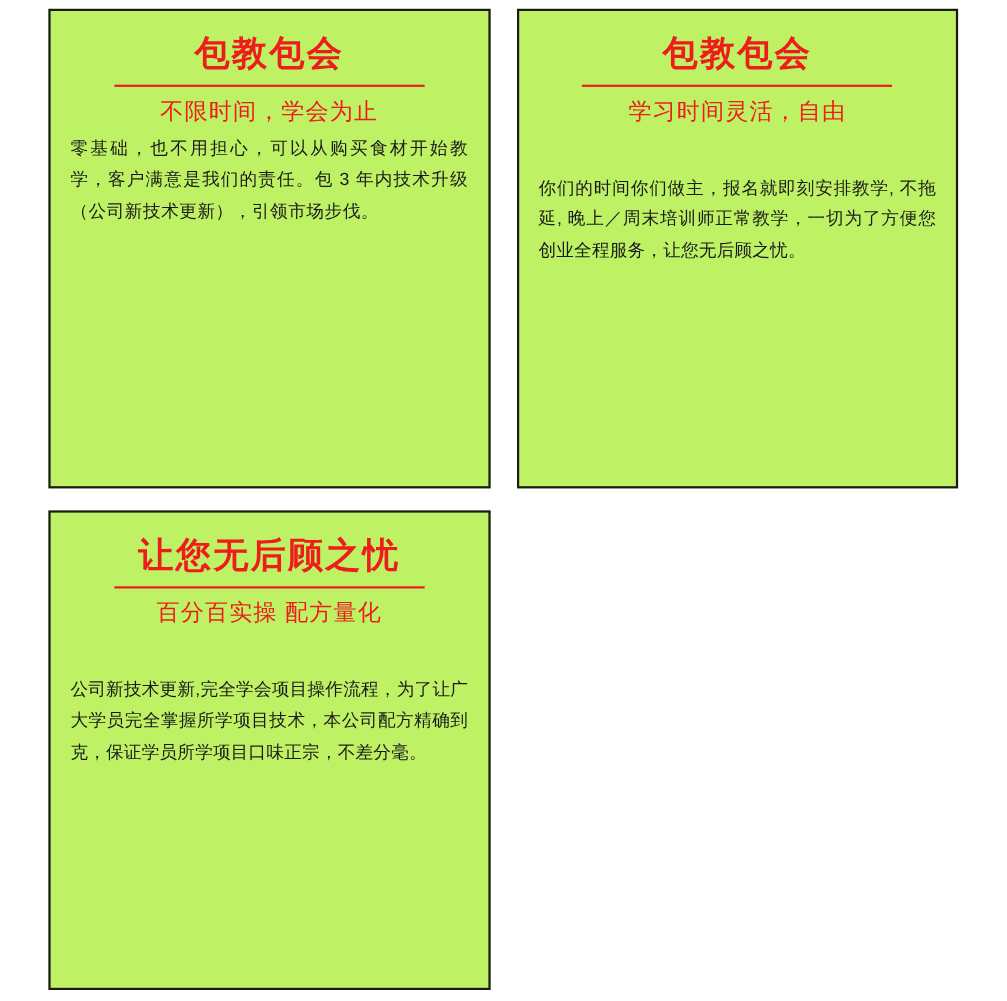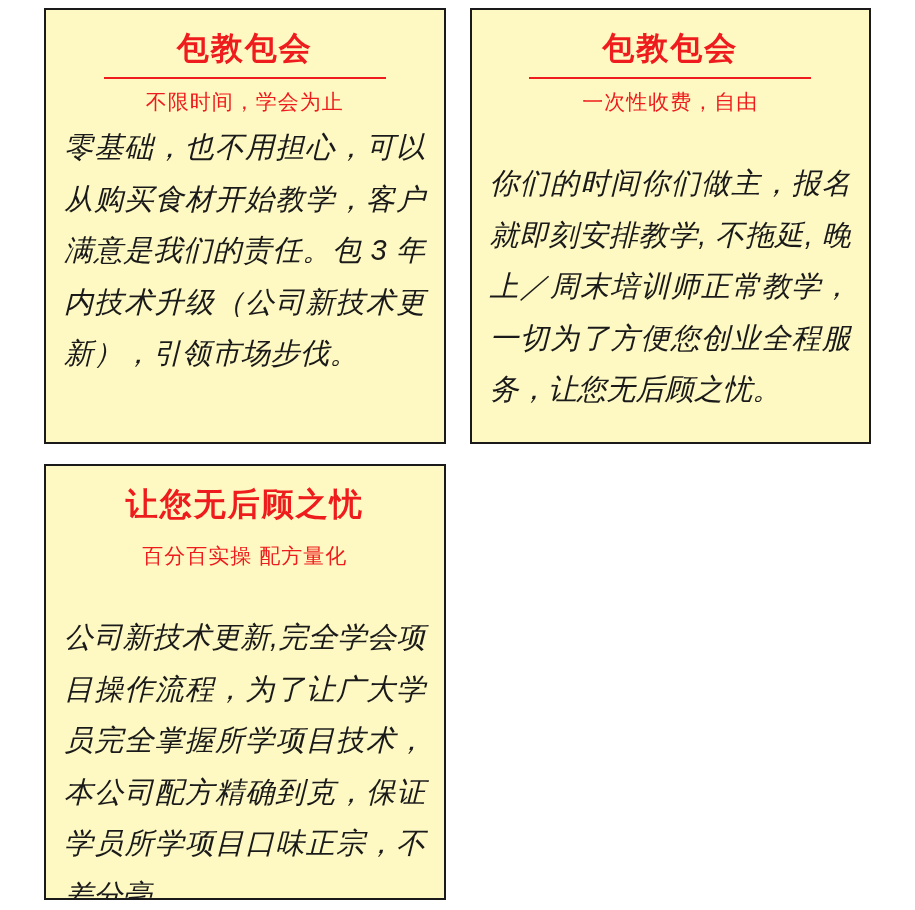--- a/index.html
+++ b/index.html
@@ -26,21 +26,21 @@
     box-sizing: border-box;
   }
   .card {
     border: 2px solid #1a1a1a;
     box-sizing: border-box;
     padding: 14px 18px 10px 18px;
     display: flex;
     flex-direction: column;
     align-items: center;
     overflow: hidden;
-    background: #fef9c3;
+    background: #bef264;
   }
   .card-title {
     color: #ee1c1c;
     font-size: 32px;
     font-weight: bold;
     letter-spacing: 2px;
     line-height: 1.15;
     text-align: center;
     margin: 6px 0 8px 0;
   }
@@ -53,27 +53,26 @@
   .card-subtitle {
     color: #ee1c1c;
     font-size: 21px;
     line-height: 1.2;
     text-align: center;
     margin-bottom: 8px;
     letter-spacing: 1px;
   }
   .card-body {
     color: #1a1a1a;
-    font-size: 29px;
+    font-size: 16px;
     line-height: 1.78;
     text-align: justify;
     text-align-last: left;
     letter-spacing: 0.5px;
     width: 100%;
-    font-style: italic;
   }
   .card-body.wide {
     letter-spacing: 0.2px;
     margin-top: 36px;
   }
 </style>
 </head>
 <body>
 
 <div class="grid">
@@ -81,21 +80,21 @@
   <div class="card">
     <div class="card-title">包教包会</div>
     <div class="divider"></div>
     <div class="card-subtitle">不限时间，学会为止</div>
     <div class="card-body">零基础，也不用担心，可以从购买食材开始教学，客户满意是我们的责任。包 3 年内技术升级（公司新技术更新），引领市场步伐。</div>
   </div>
 
   <div class="card">
     <div class="card-title">包教包会</div>
     <div class="divider"></div>
-    <div class="card-subtitle">一次性收费，自由</div>
+    <div class="card-subtitle">学习时间灵活，自由</div>
     <div class="card-body wide">你们的时间你们做主，报名就即刻安排教学, 不拖延, 晚上／周末培训师正常教学，一切为了方便您创业全程服务，让您无后顾之忧。</div>
   </div>
 
   <div class="card">
     <div class="card-title">让您无后顾之忧</div>
     <div class="divider"></div>
     <div class="card-subtitle">百分百实操 配方量化</div>
     <div class="card-body wide">公司新技术更新,完全学会项目操作流程，为了让广大学员完全掌握所学项目技术，本公司配方精确到克，保证学员所学项目口味正宗，不差分毫。</div>
   </div>
 

